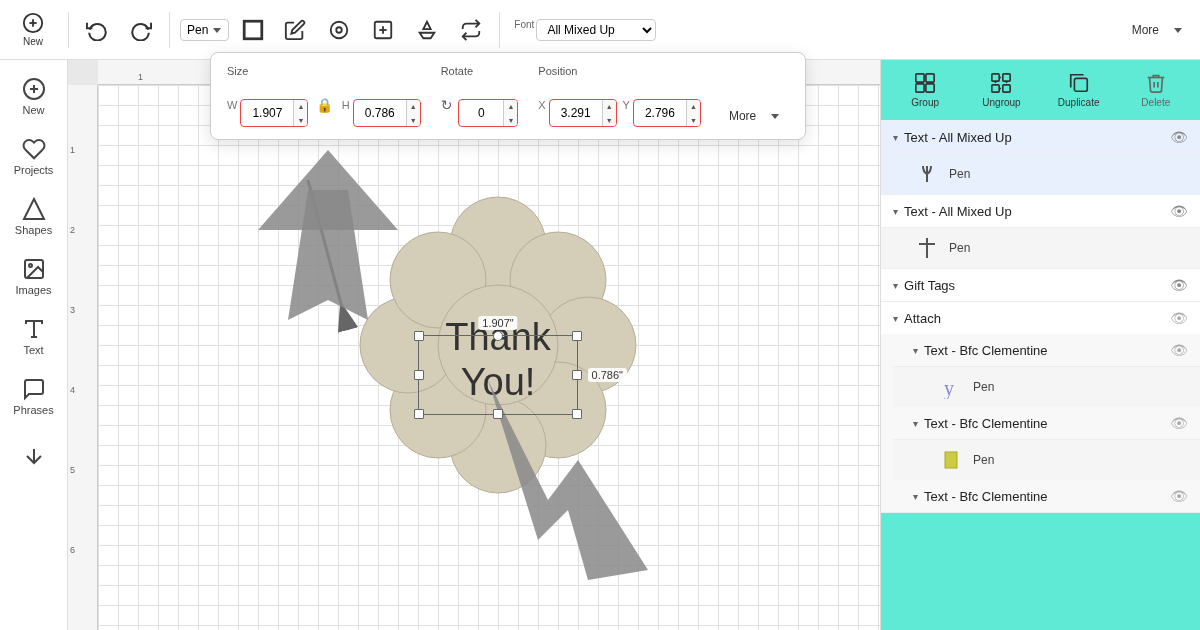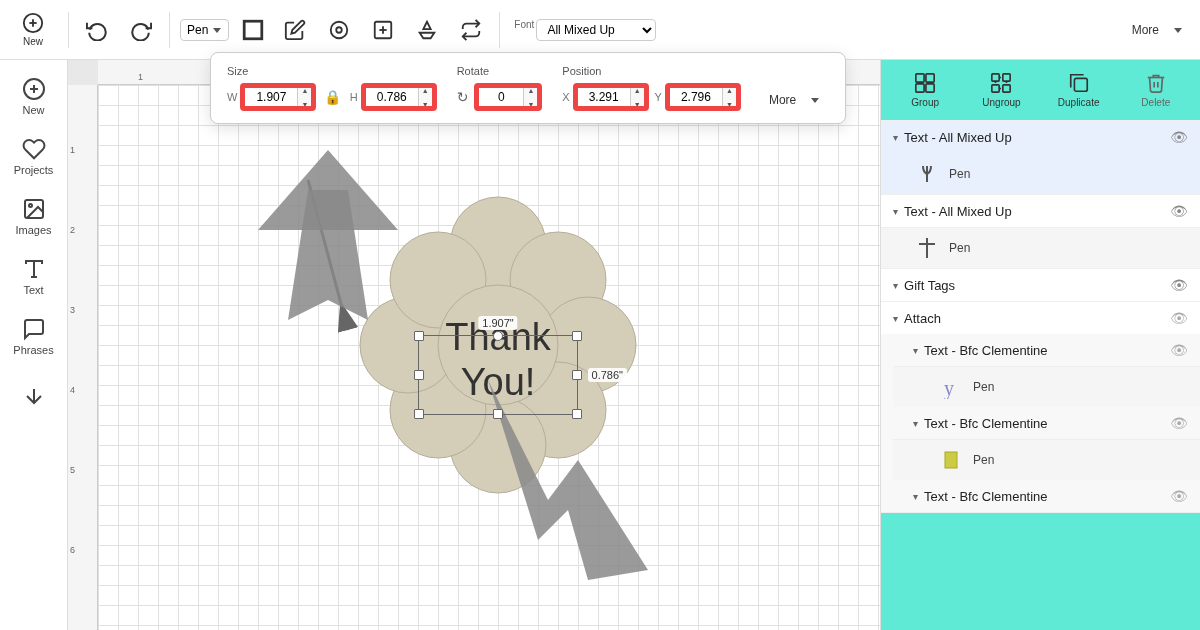--- a/index.html
+++ b/index.html
@@ -67,24 +67,25 @@
       z-index: 20;
     }
     .size-group { display: flex; flex-direction: column; gap: 6px; }
     .size-group-label { font-size: 11px; color: #555; font-weight: 500; }
     .size-inputs { display: flex; gap: 6px; align-items: center; }
     .size-input-wrapper { display: flex; align-items: center; gap: 3px; }
     .size-input-label { font-size: 11px; color: #777; }
     .size-input-field {
       display: flex;
       align-items: center;
-      border: 5px solid #ef4444;
+      border: 1px solid #ef4444;
       border-radius: 4px;
       overflow: hidden;
       height: 28px;
+      margin-top: 16px;
     }
     .size-input-field input {
       border: none;
       outline: none;
       width: 52px;
       font-size: 12px;
       padding: 0 4px;
       text-align: center;
     }
     .size-input-arrows {
@@ -547,20 +548,26 @@
           <line x1="12" y1="8" x2="12" y2="16"></line>
           <line x1="8" y1="12" x2="16" y2="12"></line>
       </svg>
       <span>New</span>
     </div>
     <div class="sidebar-item">
       <svg viewBox="0 0 24 24" fill="none" stroke="currentColor" stroke-width="2">
         <path d="M20.84 4.61a5.5 5.5 0 0 0-7.78 0L12 5.67l-1.06-1.06a5.5 5.5 0 0 0-7.78 7.78l1.06 1.06L12 21.23l7.78-7.78 1.06-1.06a5.5 5.5 0 0 0 0-7.78z"></path>
       </svg>
       <span>Projects</span>
+    </div>
+    <div class="sidebar-item">
+      <svg viewBox="0 0 24 24" fill="none" stroke="currentColor" stroke-width="2">
+        <polygon points="12 2 22 22 2 22"></polygon>
+      </svg>
+      <span>Shapes</span>
     </div>
     <div class="sidebar-item">
       <svg viewBox="0 0 24 24" fill="none" stroke="currentColor" stroke-width="2">
         <rect x="3" y="3" width="18" height="18" rx="2"></rect>
           <circle cx="8.5" cy="8.5" r="1.5"></circle>
           <polyline points="21 15 16 10 5 21"></polyline>
       </svg>
       <span>Images</span>
     </div>
     <div class="sidebar-item">

